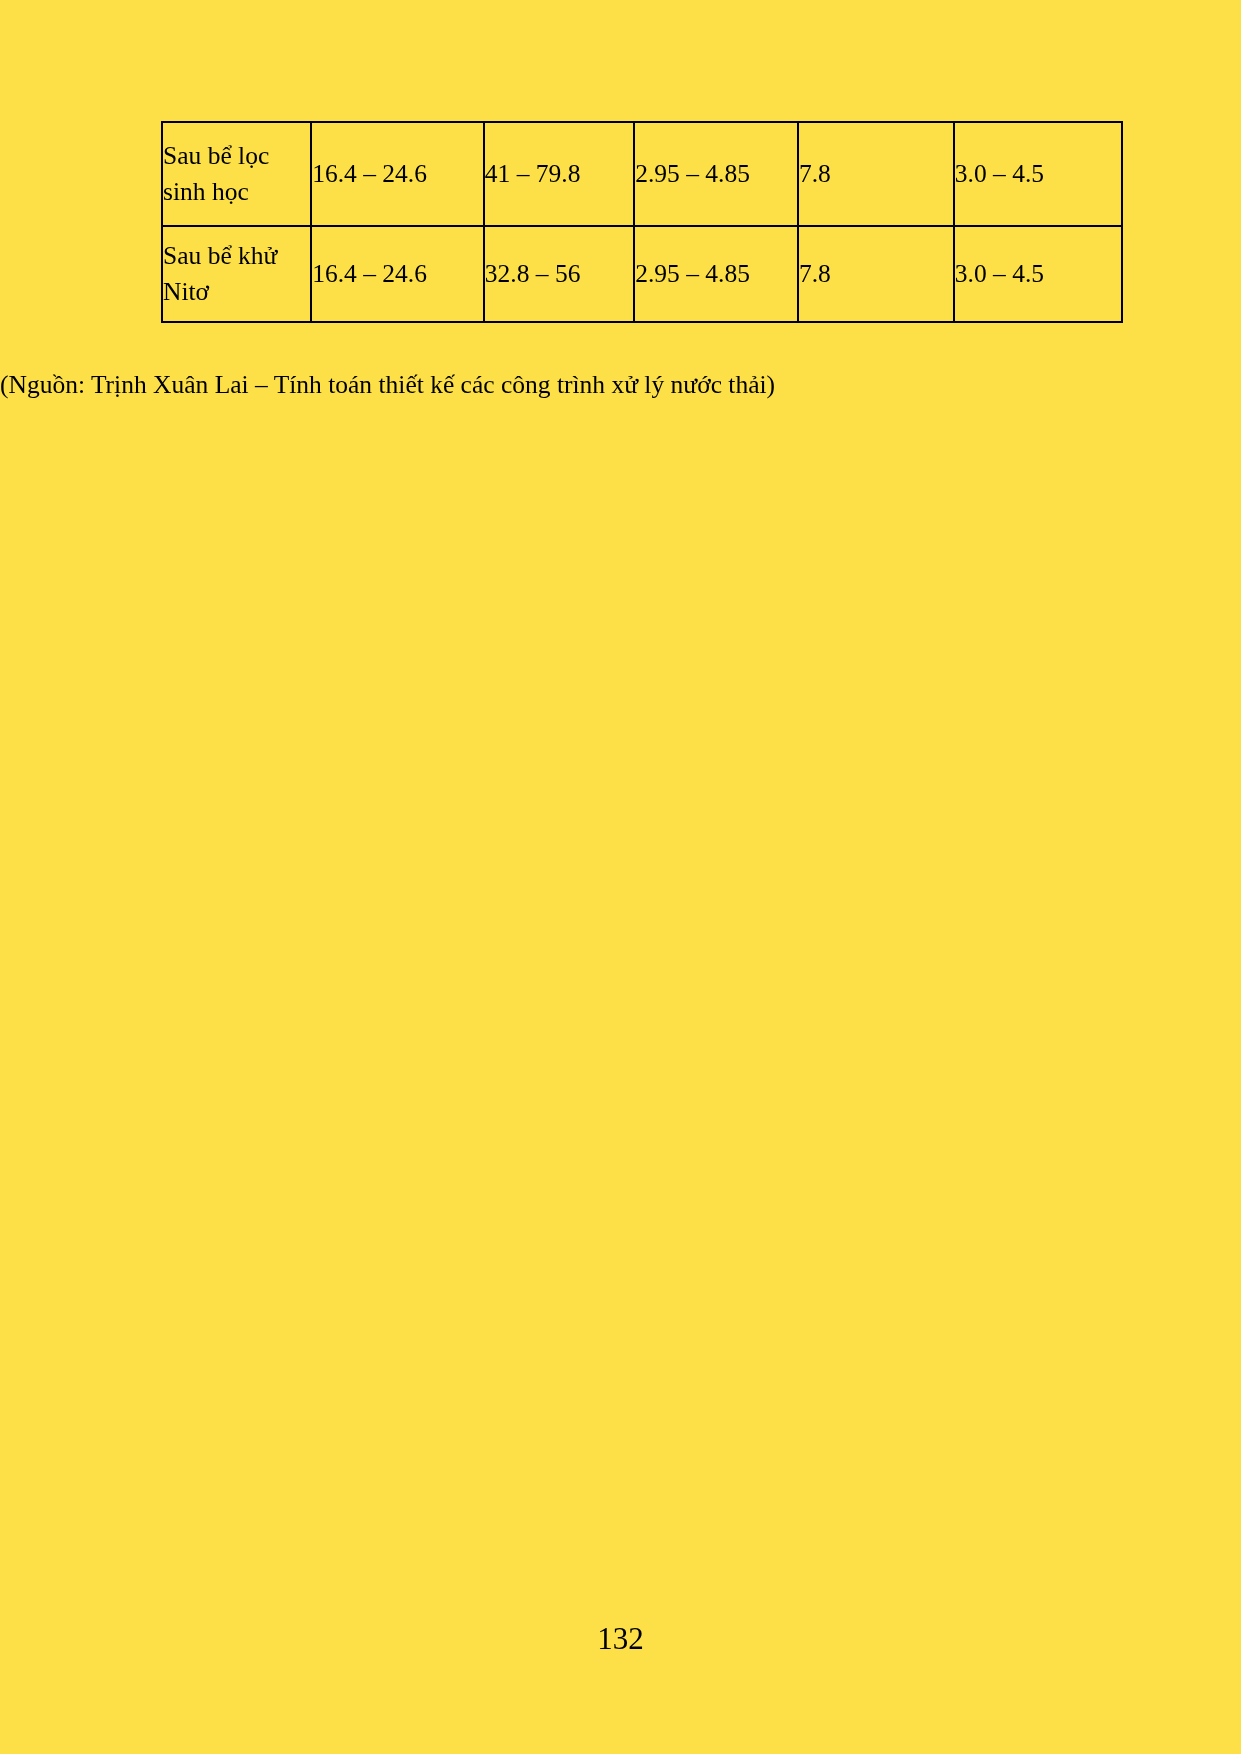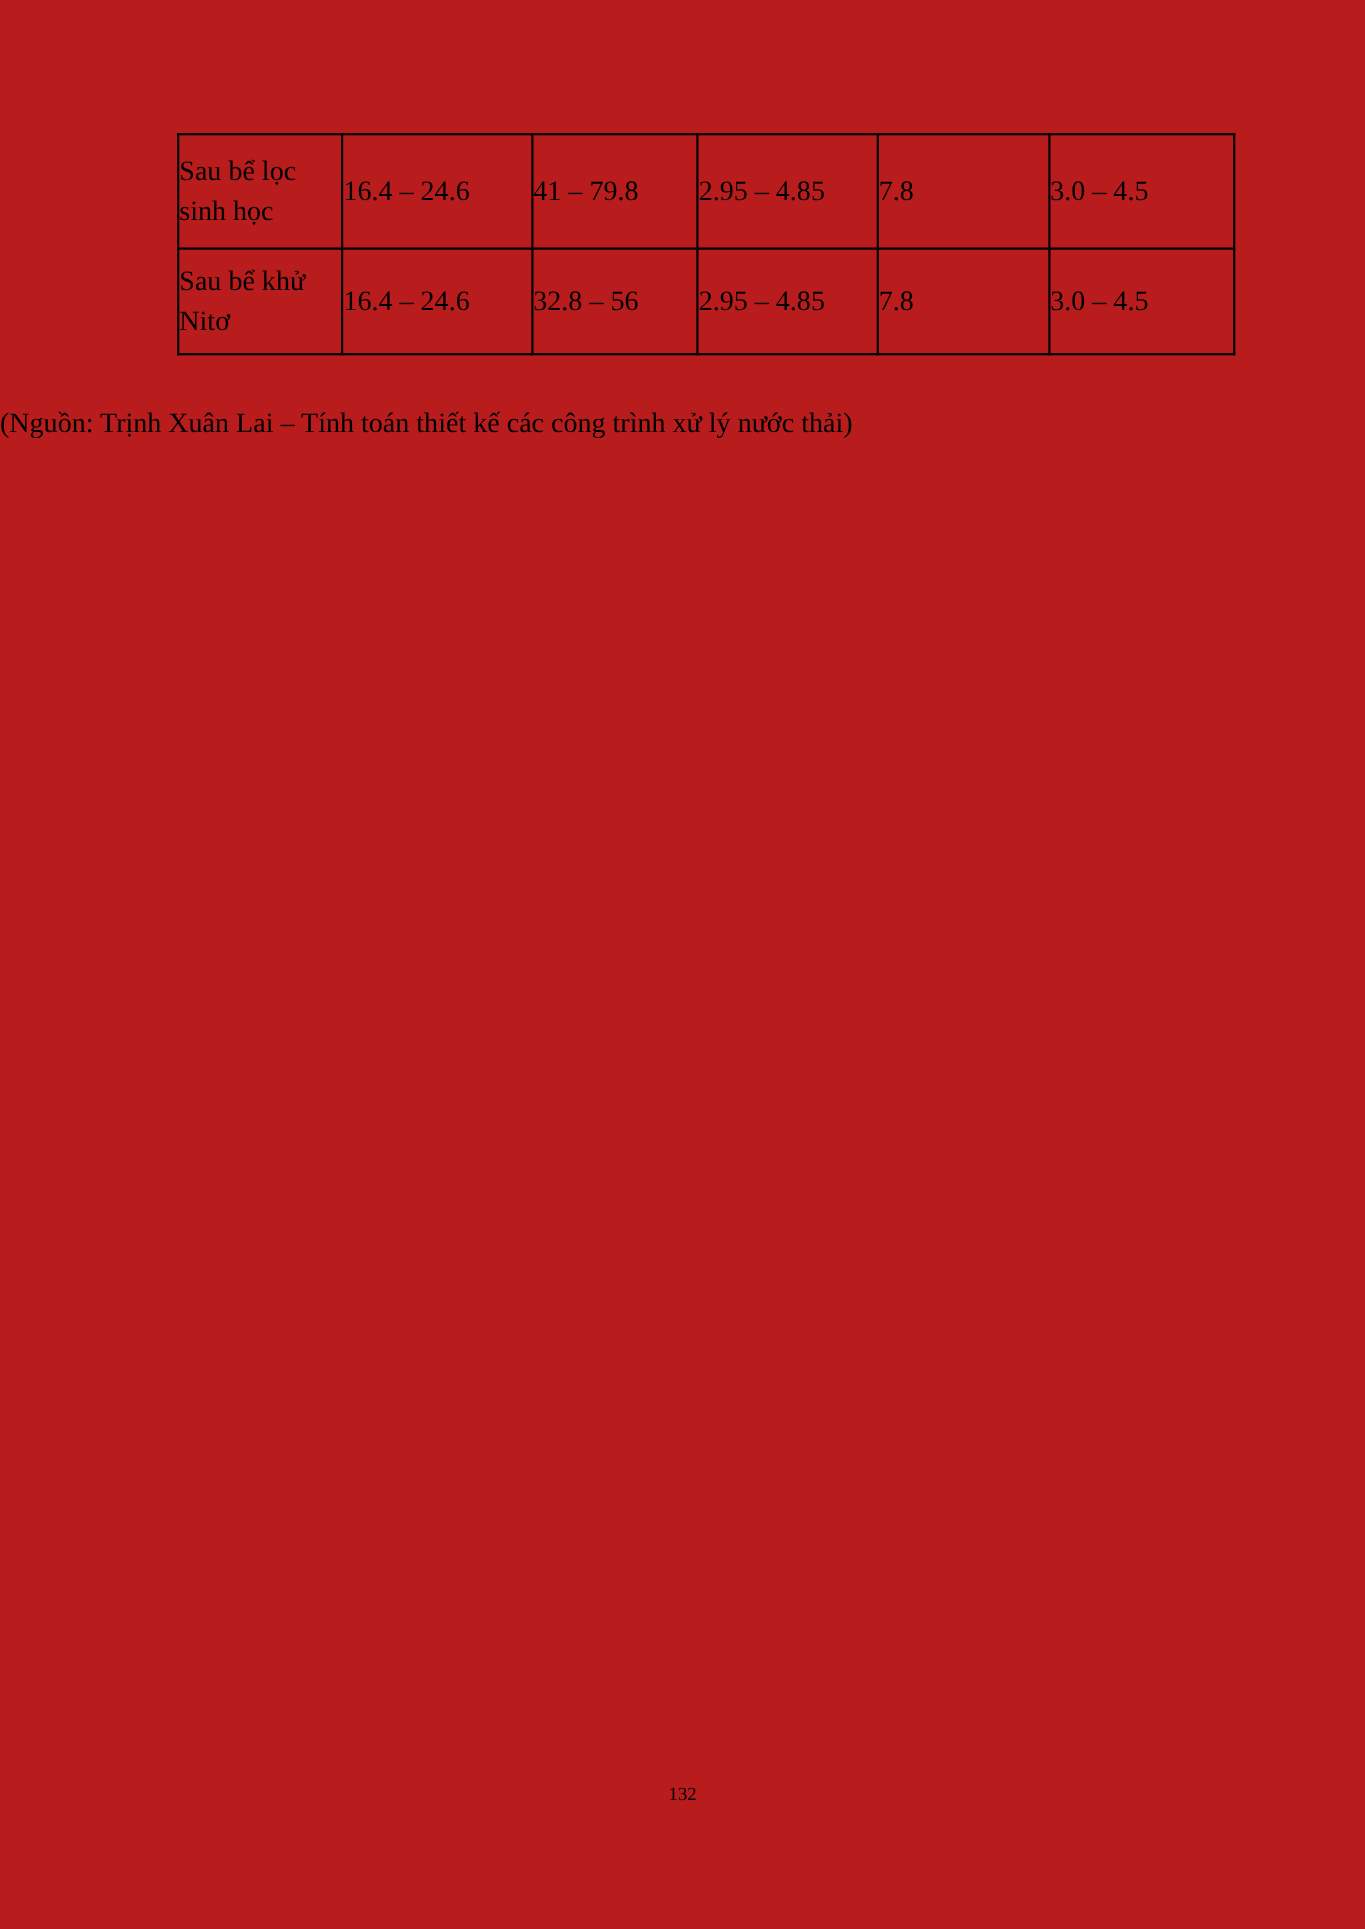--- a/index.html
+++ b/index.html
@@ -9,21 +9,21 @@
     background: #ffffff;
   }
   body {
     font-family: "Liberation Serif", "DejaVu Serif", serif;
     color: #000000;
   }
   .page {
     position: relative;
     width: 1241px;
     height: 1754px;
-    background: #b91c1c;
+    background: #fde047;
     overflow: hidden;
     box-sizing: border-box;
   }
 
   
   .table-wrap {
     position: absolute;
     left: 161px;
     top: 121px;
     width: 962px;
@@ -72,21 +72,21 @@
     white-space: nowrap;
   }
 
   
   .page-number {
     position: absolute;
     left: 0;
     top: 1621px;
     width: 1241px;
     text-align: center;
-    font-size: 17px;
+    font-size: 31px;
     font-family: "Liberation Serif", "DejaVu Serif", serif;
   }
 </style>
 </head>
 <body>
 
 <div class="page">
 
   <div class="table-wrap">
     <table class="data-table">

